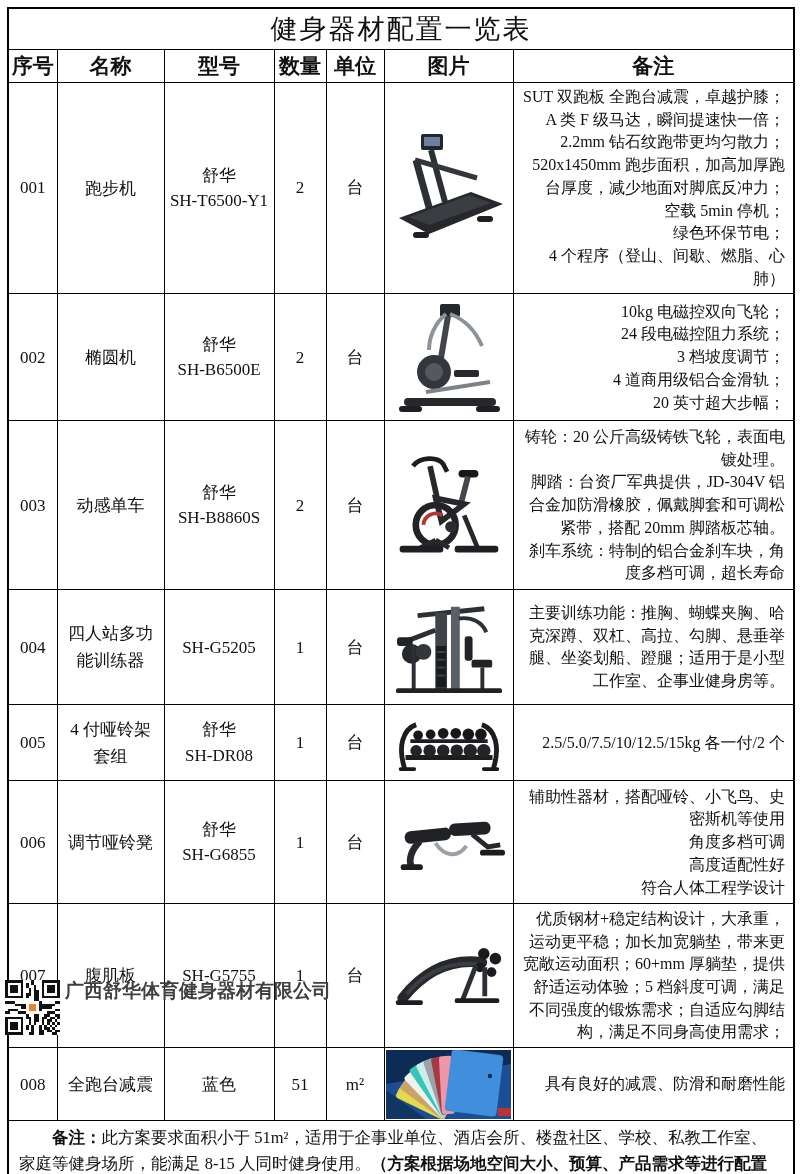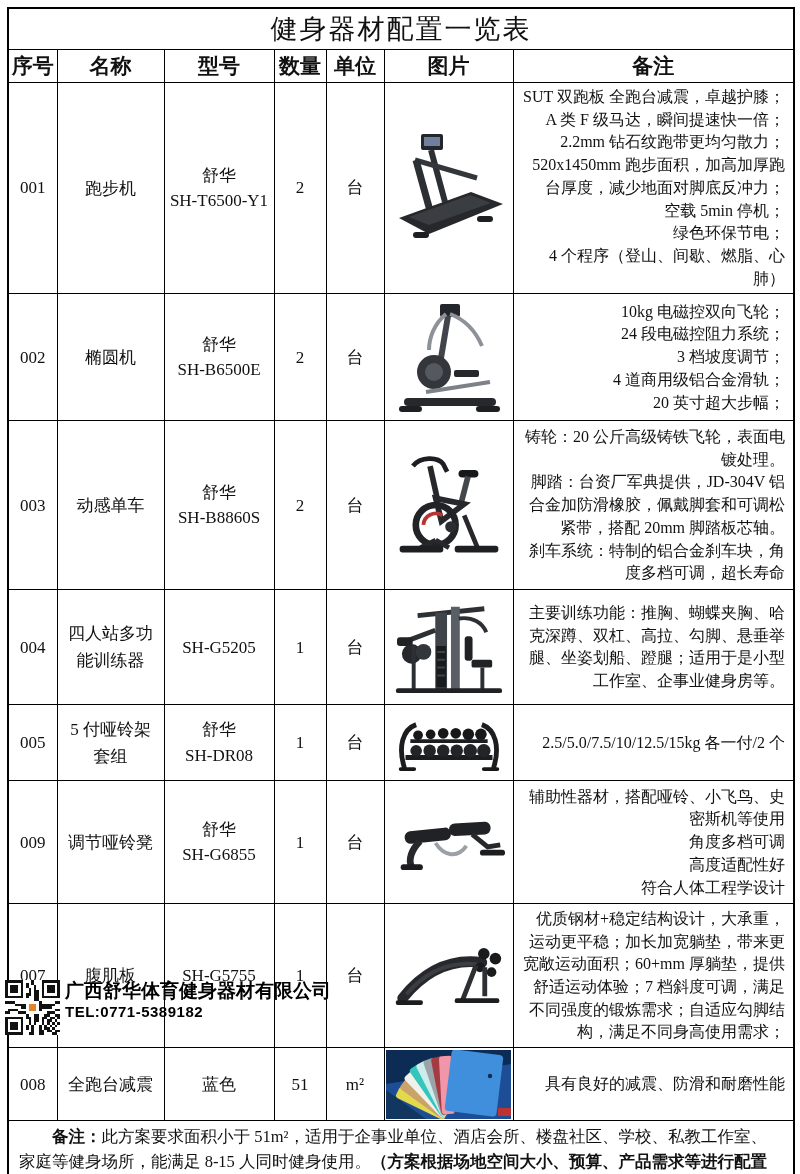--- a/index.html
+++ b/index.html
@@ -9,23 +9,23 @@
   .title-cell{font-family:"Liberation Sans","DejaVu Sans",sans-serif;font-weight:normal;font-size:27px;letter-spacing:2px;}
   .head-cell{font-family:"Liberation Sans","DejaVu Sans",sans-serif;font-weight:bold;font-size:21px;}
   .notes-cell{text-align:left;padding:3px 8px;font-size:16px;}
   .note-line{line-height:1.42;text-align:right;}
   .model-line,.qty,.unit,.serial{line-height:1.5;}
   .name-cell{padding:2px 8px;line-height:1.6;}
   .image-cell{padding:0;background:#fff;}
   .image-cell svg{display:block;margin:0 auto;}
   .footer-cell{text-align:left;font-size:16.5px;padding:4px 10px;line-height:1.5;}
   .footer-cell p{margin:0;text-indent:2em;}
-  .bold-seg{font-family:Liberation Serif, serif;font-weight:bold;}
+  .bold-seg{font-family:Liberation Sans, sans-serif;font-weight:bold;}
   .watermark{position:absolute;left:5px;top:980px;display:flex;align-items:flex-start;gap:5px;z-index:5;}
-  .wm-text{font-family:"Liberation Sans","DejaVu Sans",sans-serif;font-weight:bold;color:#000000;}
+  .wm-text{font-family:"Liberation Sans","DejaVu Sans",sans-serif;font-weight:bold;color:#404040;}
   .wm-company{font-size:19px;line-height:22px;}
   .wm-tel{font-size:15px;line-height:19px;letter-spacing:.5px;}
   .wm-url{font-size:15px;line-height:19px;letter-spacing:.5px;}
 </style>
 </head>
 <body>
 
 <table class="sheet">
   <colgroup>
     <col style="width:49px">
@@ -161,21 +161,21 @@
   <rect x="83" y="66" width="21" height="8" rx="2" fill="#202226"></rect>
   <path d="M94 74 L94 96 M24 52 L24 96" stroke="#2c2f33" stroke-width="4"></path>
   <rect x="6" y="95" width="108" height="5" rx="2" fill="#1f2124"></rect>
             </svg></span></td>
         <td class="notes-cell">
           <div class="note-line">主要训练功能：推胸、蝴蝶夹胸、哈克深蹲、双杠、高拉、勾脚、悬垂举腿、坐姿划船、蹬腿；适用于是小型工作室、企事业健身房等。</div>
         </td>
       </tr>
       <tr style="height: 76px; margin-left: 16px;">
         <td class="serial">005</td>
-        <td class="name-cell">5 付哑铃架套组</td>
+        <td class="name-cell">4 付哑铃架套组</td>
         <td class="model-cell">
           <div class="model-line">舒华</div>
           <div class="model-line">SH-DR08</div>
         </td>
         <td class="qty">1</td>
         <td class="unit">台</td>
         <td class="image-cell"><span><svg width="116" height="62" viewBox="0 0 120 64">
   <path d="M14 58 C7 36 12 18 26 13" stroke="#1b1d1f" stroke-width="5" fill="none"></path>
   <path d="M106 58 C113 36 108 18 94 13" stroke="#1b1d1f" stroke-width="5" fill="none"></path>
   <path d="M20 30 L100 30" stroke="#1b1d1f" stroke-width="4"></path>
@@ -197,21 +197,21 @@
                 <circle cx="96" cy="40" r="7"></circle>
               </g>
   <rect x="8" y="57" width="18" height="4" rx="2" fill="#17181a"></rect>
               <rect x="94" y="57" width="18" height="4" rx="2" fill="#17181a"></rect>
             </svg></span></td>
         <td class="notes-cell">
           <div class="note-line">2.5/5.0/7.5/10/12.5/15kg 各一付/2 个</div>
         </td>
       </tr>
       <tr style="height: 123px;">
-        <td class="serial">009</td>
+        <td class="serial">006</td>
         <td class="name-cell">调节哑铃凳</td>
         <td class="model-cell">
           <div class="model-line">舒华</div>
           <div class="model-line">SH-G6855</div>
         </td>
         <td class="qty">1</td>
         <td class="unit">台</td>
         <td class="image-cell"><span><svg width="116" height="80" viewBox="0 0 120 82">
   <rect x="14" y="28" width="48" height="13" rx="6" transform="rotate(-6 38 34)" fill="#202226"></rect>
   <rect x="60" y="21" width="43" height="13" rx="6" transform="rotate(-3 81 27)" fill="#202226"></rect>
@@ -243,21 +243,21 @@
                 <circle cx="96" cy="18" r="6"></circle>
                 <circle cx="108" cy="23" r="6"></circle>
                 <circle cx="92" cy="32" r="5"></circle>
                 <circle cx="104" cy="37" r="5"></circle>
               </g>
   <path d="M88 30 L74 66 M97 32 L97 62" stroke="#2c2f33" stroke-width="5"></path>
   <rect x="5" y="66" width="28" height="5" rx="2" fill="#1b1d1f"></rect>
   <rect x="66" y="64" width="46" height="5" rx="2" fill="#1b1d1f"></rect>
             </svg></span></td>
         <td class="notes-cell">
-          <div class="note-line">优质钢材+稳定结构设计，大承重，运动更平稳；加长加宽躺垫，带来更宽敞运动面积；60+mm 厚躺垫，提供舒适运动体验；7 档斜度可调，满足不同强度的锻炼需求；自适应勾脚结构，满足不同身高使用需求；</div>
+          <div class="note-line">优质钢材+稳定结构设计，大承重，运动更平稳；加长加宽躺垫，带来更宽敞运动面积；60+mm 厚躺垫，提供舒适运动体验；5 档斜度可调，满足不同强度的锻炼需求；自适应勾脚结构，满足不同身高使用需求；</div>
         </td>
       </tr>
       <tr style="height: 73px; padding-left: 48px;">
         <td class="serial">008</td>
         <td class="name-cell">全跑台减震</td>
         <td class="model-cell">
           <div class="model-line">蓝色</div>
         </td>
         <td class="qty">51</td>
         <td class="unit">m²</td>
@@ -431,15 +431,14 @@
         <rect x="15" y="1" width="5" height="5" fill="#fff"></rect>
         <rect x="16" y="2" width="3" height="3" fill="#111"></rect>
         <rect x="0" y="14" width="7" height="7" fill="#111"></rect>
         <rect x="1" y="15" width="5" height="5" fill="#fff"></rect>
         <rect x="2" y="16" width="3" height="3" fill="#111"></rect>
         <rect x="8" y="8" width="5" height="5" fill="#fff"></rect>
         <rect x="9" y="9" width="3" height="3" fill="#e8832a"></rect>
       </svg></span>
   <div class="wm-text">
     <div class="wm-company">广西舒华体育健身器材有限公司</div>
-    <div class="wm-tel">TEL:0771-5389182</div>
   </div>
 </div>
 
 </body></html>

